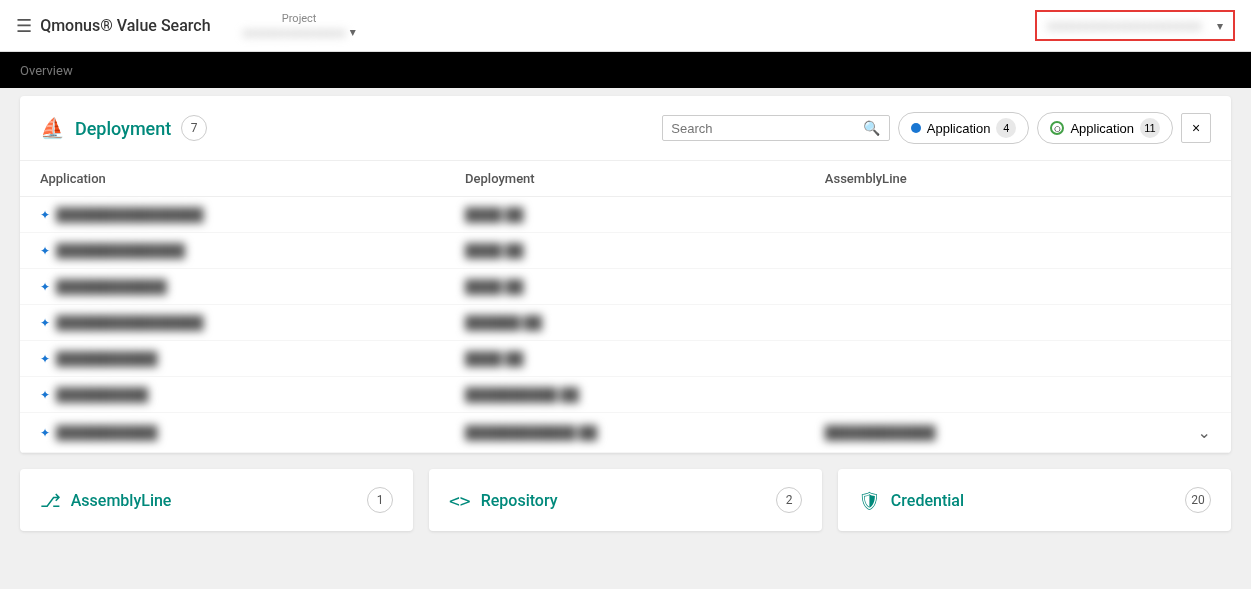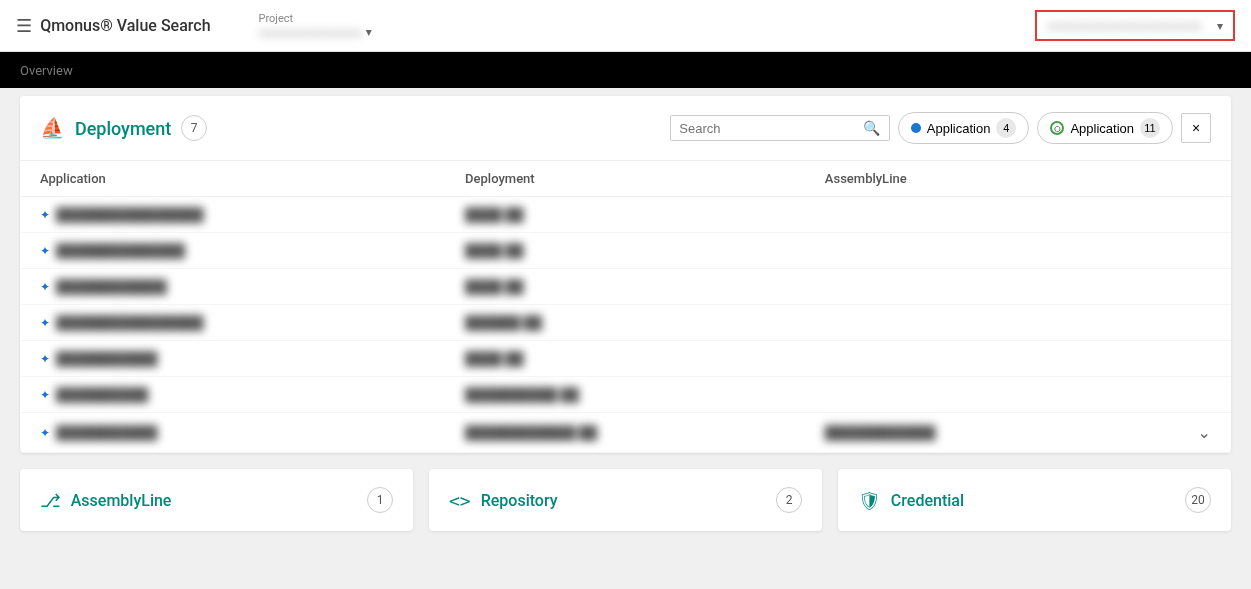--- a/index.html
+++ b/index.html
@@ -31,21 +31,22 @@
     }
     .logo-text {
       font-size: 16px;
       font-weight: 500;
       color: #333;
       white-space: nowrap;
     }
     .project-selector {
       display: flex;
       flex-direction: column;
-      margin-left: 24px;
+      margin-left: 8px;
+      text-align: center;
     }
     .project-label {
       font-size: 11px;
       color: #888;
     }
     .project-dropdown {
       display: flex;
       align-items: center;
       gap: 4px;
       cursor: pointer;
@@ -148,21 +149,21 @@
       display: flex;
       align-items: center;
       gap: 8px;
     }
     .search-box {
       display: flex;
       align-items: center;
       border: 1px solid #ccc;
       border-radius: 2px;
       padding: 4px 8px;
-      gap: 8px;
+      gap: 16px;
       min-width: 200px;
     }
     .search-input {
       border: none;
       outline: none;
       font-size: 13px;
       color: #333;
       flex: 1;
       background: transparent;
     }

